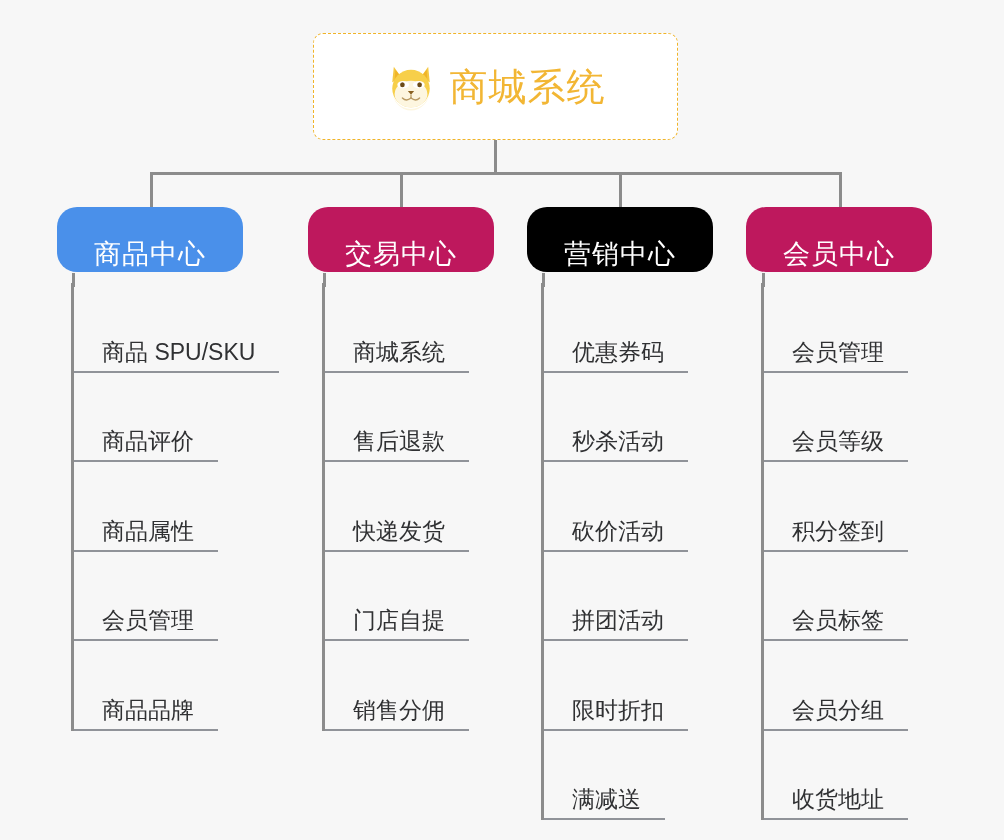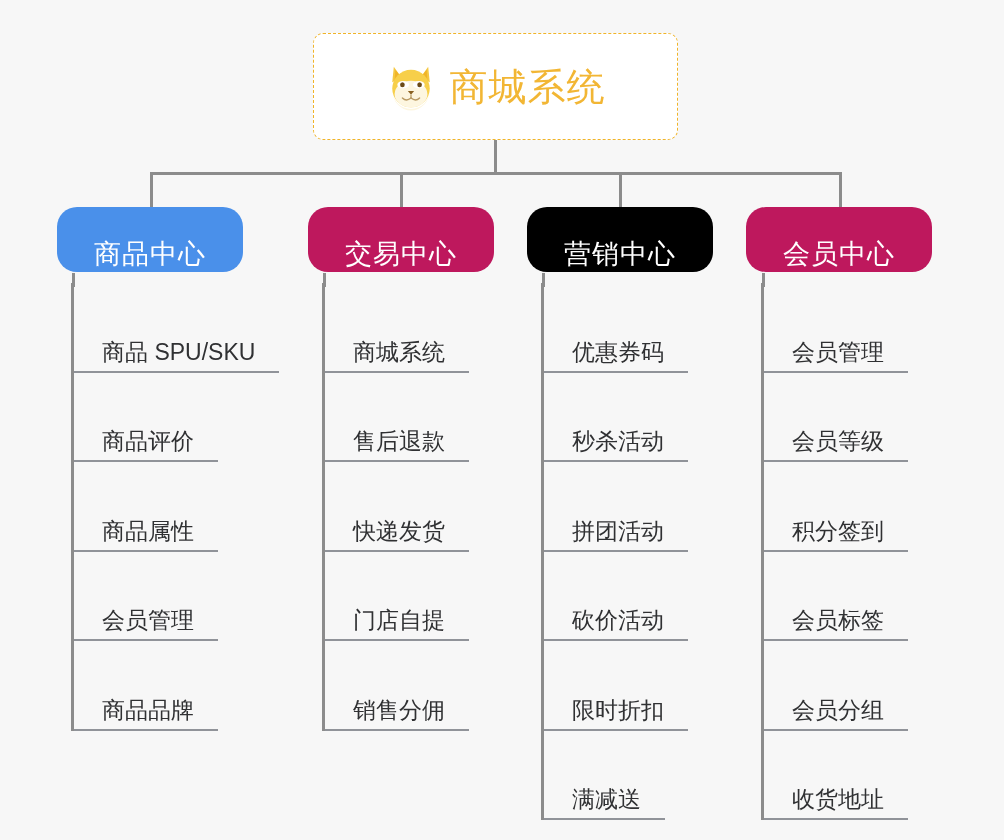--- a/index.html
+++ b/index.html
@@ -191,26 +191,26 @@
   </div>
 
   <div class="leaf-col" style="left:541px;">
     <div class="leaf-item">
         <span class="leaf-label">优惠券码</span>
       </div>
     <div class="leaf-item">
         <span class="leaf-label">秒杀活动</span>
       </div>
     <div class="leaf-item">
+        <span class="leaf-label">砍价活动</span>
+      </div>
+    <div class="leaf-item">
         <span class="leaf-label">拼团活动</span>
       </div>
     <div class="leaf-item">
-        <span class="leaf-label">砍价活动</span>
-      </div>
-    <div class="leaf-item">
         <span class="leaf-label">限时折扣</span>
       </div>
     <div class="leaf-item">
         <span class="leaf-label">满减送</span>
       </div>
   </div>
 
   <div class="leaf-col" style="left:761px;">
     <div class="leaf-item">
         <span class="leaf-label">会员管理</span>

